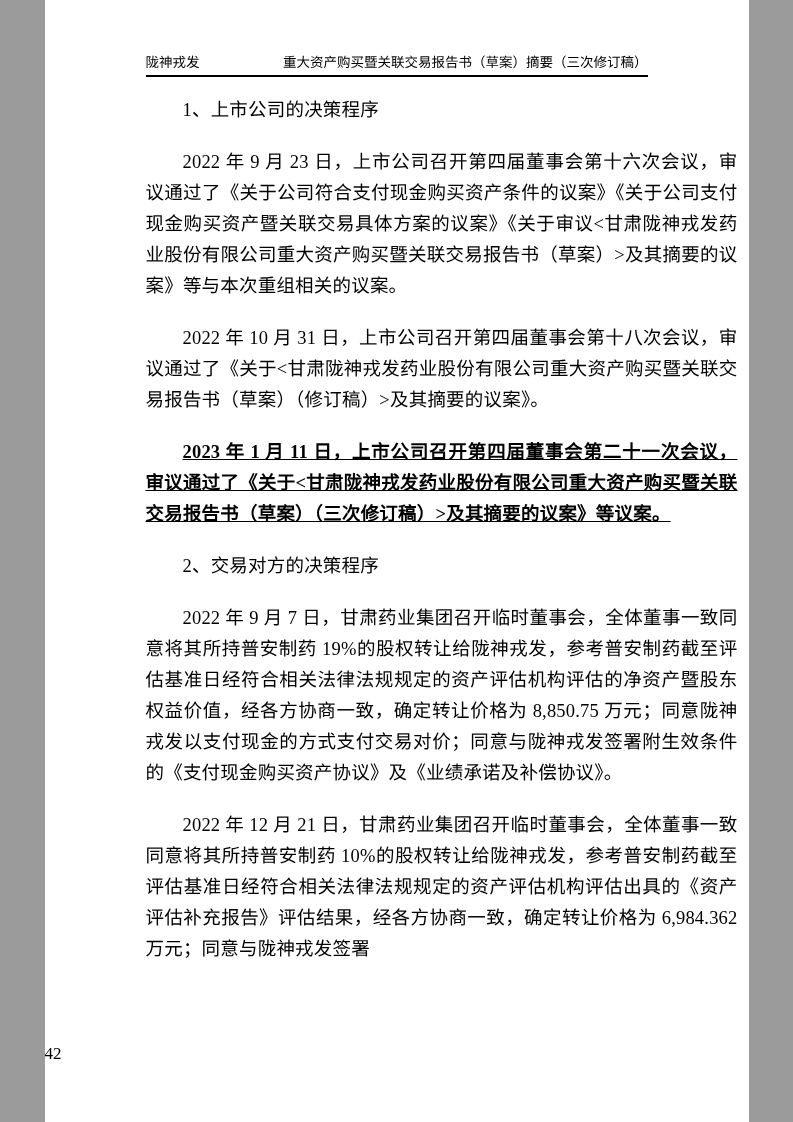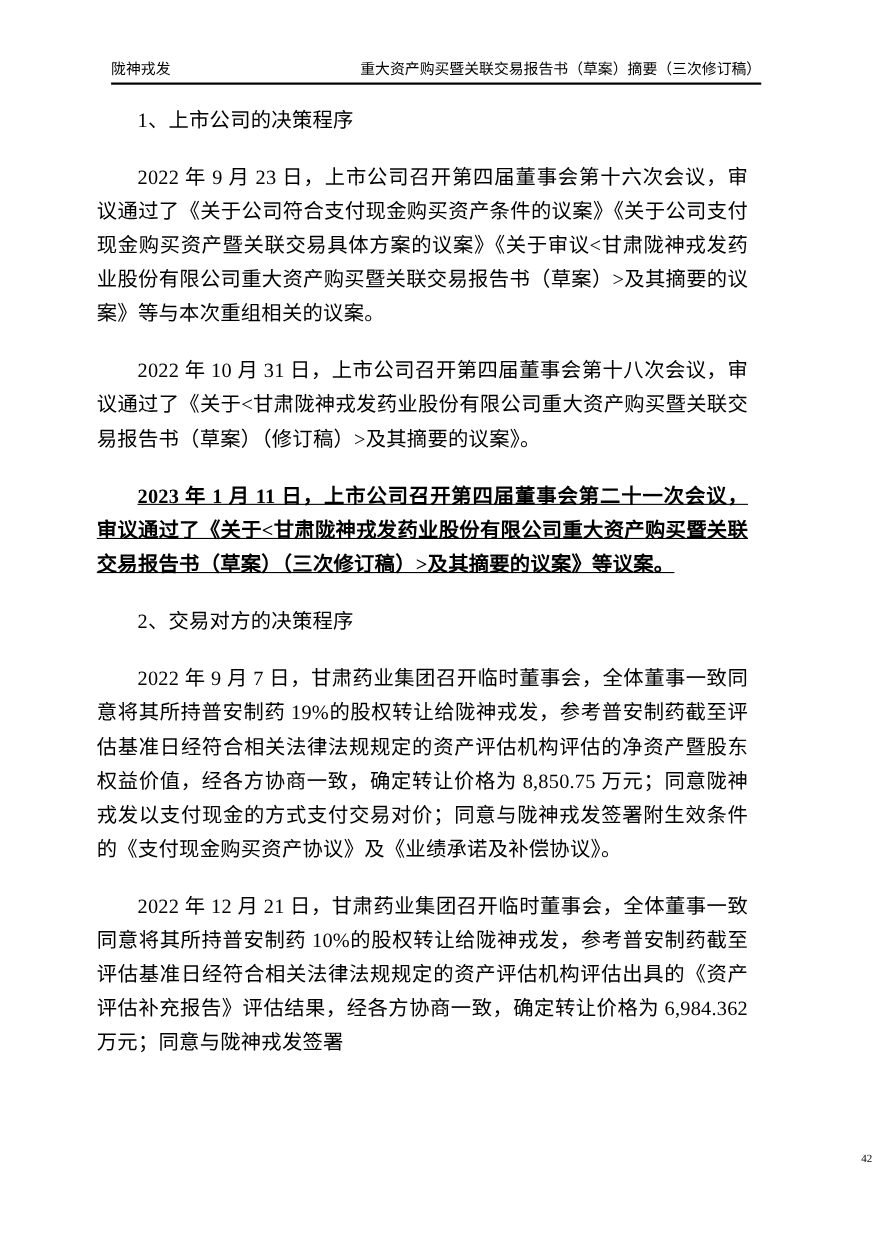--- a/index.html
+++ b/index.html
@@ -1,19 +1,19 @@
 <!DOCTYPE html>
 <html lang="zh-CN"><head>
   <meta charset="utf-8">
   <style>
     * { margin: 0; padding: 0; box-sizing: border-box; }
     html, body { background: #9b9b9b; }
     .page {
       position: relative;
-      width: 793px;
+      width: 704px;
       height: 1122px;
       margin: 0 auto;
       background: #ffffff;
       color: #000000;
       font-family: "Liberation Serif", "DejaVu Serif", serif;
       overflow: hidden;
     }
     .page-header {
       position: absolute;
       top: 54px;
@@ -24,42 +24,42 @@
       align-items: flex-end;
       border-bottom: 2px solid #000000;
       padding-bottom: 3px;
       font-size: 13.5px;
       line-height: 18px;
       white-space: nowrap;
     }
     .doc-body {
       position: absolute;
       top: 95px;
-      left: 88px;
+      left: 101px;
       width: 592px;
       font-size: 18.5px;
       line-height: 31px;
       text-align: justify;
       text-justify: inter-ideograph;
       letter-spacing: 0.2px;
     }
     .doc-body p {
       text-indent: 2em;
       margin-top: 21px;
     }
     .doc-body p:first-child { margin-top: 0; }
     .heading { font-weight: 400; }
     .para-bold { font-weight: 700; text-decoration: underline; }
     .page-footer {
       position: absolute;
       bottom: 60px;
       left: 0;
       right: 0;
-      text-align: right;
-      font-size: 10px;
+      text-align: left;
+      font-size: 17px;
       line-height: 16px;
     }
   </style>
 </head>
 <body>
 
 <div class="page">
 
   <div class="page-header">
     <span>陇神戎发</span>

